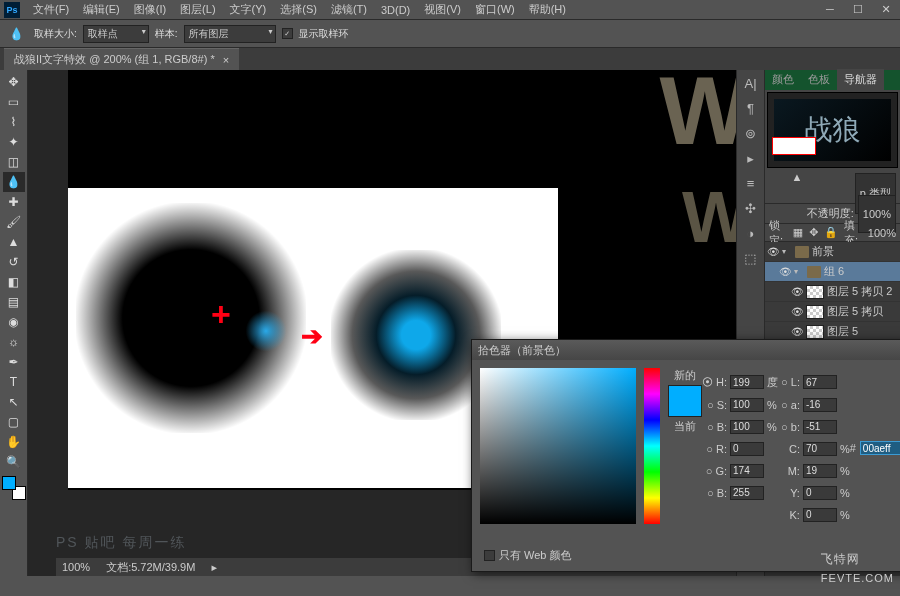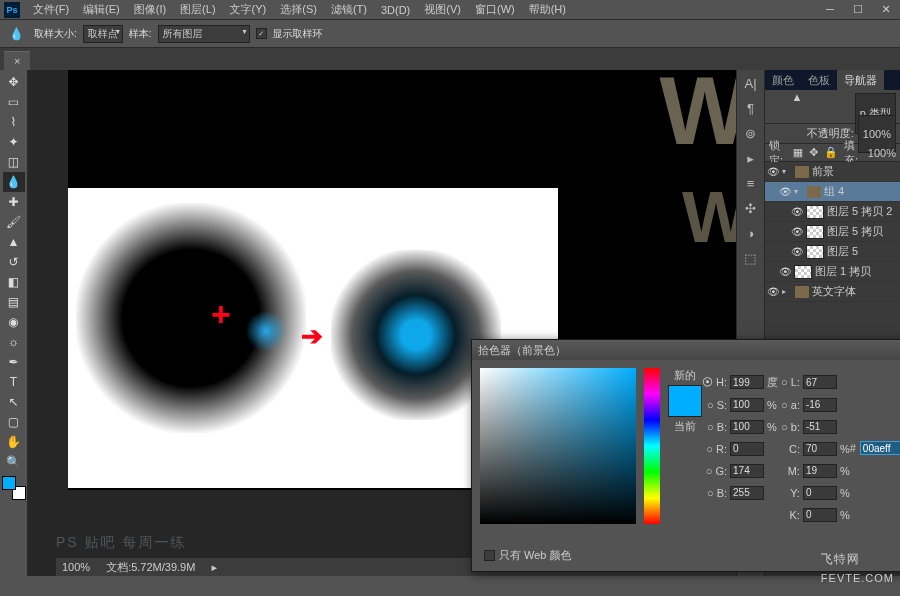--- a/index.html
+++ b/index.html
@@ -4,21 +4,21 @@
 <style>
 *{margin:0;padding:0;box-sizing:border-box;font-family:"Microsoft YaHei",Arial,sans-serif;font-size:11px;color:#ccc}
 body{width:900px;height:596px;background:#535353;overflow:hidden;position:relative}
 .menubar{height:20px;background:#535353;display:flex;align-items:center;padding-left:4px;border-bottom:1px solid #2a2a2a}
 .ps-logo{width:16px;height:16px;background:#001e36;color:#31a8ff;font-weight:bold;font-size:9px;display:flex;align-items:center;justify-content:center;margin-right:6px}
 .menu-item{padding:2px 7px;cursor:pointer;font-size:11px}
 .win-controls{position:absolute;right:0;top:0;display:flex}
 .win-btn{width:28px;height:18px;display:flex;align-items:center;justify-content:center;cursor:pointer}
 .optbar{height:28px;background:#535353;border-bottom:1px solid #2a2a2a;display:flex;align-items:center;padding:0 6px;gap:6px}
 .opt-item{font-size:10px;color:#ddd}
-.opt-dd{background:#3c3c3c;border:1px solid #222;padding:1px 4px 1px 4px;font-size:10px;position:relative}
+.opt-dd{background:#3c3c3c;border:1px solid #222;padding:1px 30px 1px 4px;font-size:10px;position:relative}
 .opt-dd:after{content:"▾";position:absolute;right:2px;top:1px;font-size:8px}
 .cb{width:11px;height:11px;background:#3c3c3c;border:1px solid #222;display:inline-flex;align-items:center;justify-content:center;font-size:7px}
 .tabbar{height:22px;background:#3c3c3c;display:flex;align-items:flex-end;padding-left:4px}
 .doc-tab{background:#535353;padding:3px 10px;font-size:10px;border-top:1px solid #666;display:flex;align-items:center;gap:8px}
 .main{display:flex;height:506px}
 .toolbox{width:28px;background:#535353;border-right:1px solid #2a2a2a;display:flex;flex-direction:column;align-items:center;padding-top:2px}
 .tool{width:22px;height:20px;display:flex;align-items:center;justify-content:center;font-size:12px;cursor:pointer;color:#ddd}
 .swatches{margin-top:4px;position:relative;width:24px;height:24px}
 .swatch-a{position:absolute;width:14px;height:14px;background:#00aeff;border:1px solid #000;left:0;top:0;z-index:2}
 .swatch-b{position:absolute;width:14px;height:14px;background:#fff;border:1px solid #000;right:0;bottom:0}
@@ -31,21 +31,21 @@
 .redplus{position:absolute;left:183px;top:225px;color:#ff0014;font-size:34px;font-weight:bold}
 .redarrow{position:absolute;left:273px;top:251px;color:#ff0014;font-size:26px;font-weight:bold}
 .texture-w{position:absolute;right:-14px;top:0;font-family:Impact,Arial;font-size:96px;font-weight:900;color:#6a6352;text-shadow:0 0 2px #000;line-height:0.85}
 .texture-w2{position:absolute;right:-14px;top:106px;font-family:Impact,Arial;font-size:72px;font-weight:900;color:#5a5444;text-shadow:0 0 2px #000}
 .statusbar{position:absolute;left:28px;bottom:0;height:18px;width:710px;background:#3c3c3c;display:flex;align-items:center;padding:0 6px;gap:16px;font-size:10px;color:#aaa}
 .footer-txt{position:absolute;left:28px;bottom:24px;color:#505559;font-size:14px;letter-spacing:2px}
 .right{width:164px;background:#454545;border-left:1px solid #2a2a2a;display:flex}
 .iconstrip{width:28px;background:#454545;border-right:1px solid #2a2a2a;display:flex;flex-direction:column;align-items:center;padding-top:6px;gap:10px}
 .istrip{font-size:13px;color:#bbb;cursor:pointer}
 .panels{flex:1;display:flex;flex-direction:column}
-.ptabs{height:20px;display:flex;background:#0f172a;font-size:10px;align-items:center}
+.ptabs{height:20px;display:flex;background:#14532d;font-size:10px;align-items:flex-end}
 .ptab{padding:3px 7px;color:#999;cursor:pointer}
 .ptab.active{background:#454545;color:#ddd}
 .navimg{height:76px;background:#222;margin:2px;border:1px solid #000;position:relative;overflow:hidden}
 .navimg-inner{position:absolute;inset:6px;background:linear-gradient(135deg,#0a1820,#000);display:flex;align-items:center;justify-content:center;font-size:28px;color:#8faab8;font-family:"SimHei"}
 .navimg-red{position:absolute;left:4px;top:44px;width:44px;height:18px;border:1px solid red}
 .navimg-thumb{position:absolute;left:5px;top:45px;width:42px;height:16px;background:#fff}
 .navslider{height:14px;display:flex;align-items:center;justify-content:center;gap:60px;font-size:10px}
 .layerhdr{height:20px;background:#383838;display:flex;align-items:flex-end}
 .lopts{height:20px;display:flex;align-items:center;padding:0 4px;gap:4px;font-size:9px;border-bottom:1px solid #2a2a2a;justify-content:flex-end}
 .lopts .dd{background:#333;padding:12px 4px;border:1px solid #222}
@@ -111,20 +111,21 @@
   <span class="opt-item">取样大小:</span>
   <span class="opt-dd">取样点</span>
   <span class="opt-item">样本:</span>
   <span class="opt-dd" style="width:92px">所有图层</span>
   <span class="cb">✓</span>
   <span class="opt-item">显示取样环</span>
 </div>
 
 <div class="tabbar">
   <div class="doc-tab">
+    <span>战狼II文字特效 @ 200% (组 1, RGB/8#) *</span>
     <span>×</span>
   </div>
 </div>
 
 <div class="main">
 
   <div class="toolbox">
     <div class="tool">✥</div>
     <div class="tool">▭</div>
     <div class="tool">⌇</div>
@@ -179,20 +180,25 @@
       <span class="istrip">✣</span>
       <span class="istrip">◑</span>
       <span class="istrip">⬚</span>
     </div>
     <div class="panels">
       <div class="ptabs">
         <span class="ptab">颜色</span>
         <span class="ptab">色板</span>
         <span class="ptab active">导航器</span>
       </div>
+      <div class="navimg">
+        <div class="navimg-inner">战狼</div>
+        <div class="navimg-thumb"></div>
+        <div class="navimg-red"></div>
+      </div>
       <div class="navslider">
           <span>▲</span>
           <span>▲</span>
         </div>
 
       <div class="lopts">
         <span class="dd">p 类型</span>
       </div>
       <div class="lopts">
         <span>不透明度:</span>
@@ -210,21 +216,21 @@
         <div class="lrow">
             <span class="eye">👁</span>
             <span class="arrow">▾</span>
             <span class="fldr"></span>
             <span>前景</span>
           </div>
         <div class="lrow indent-1 sel">
             <span class="eye">👁</span>
             <span class="arrow">▾</span>
             <span class="fldr"></span>
-            <span>组 4</span>
+            <span>组 6</span>
           </div>
         <div class="lrow indent-2">
             <span class="eye">👁</span>
             <span class="lthumb checker"></span>
             <span>图层 5 拷贝 2</span>
           </div>
         <div class="lrow indent-2">
             <span class="eye">👁</span>
             <span class="lthumb checker"></span>
             <span>图层 5 拷贝</span>

